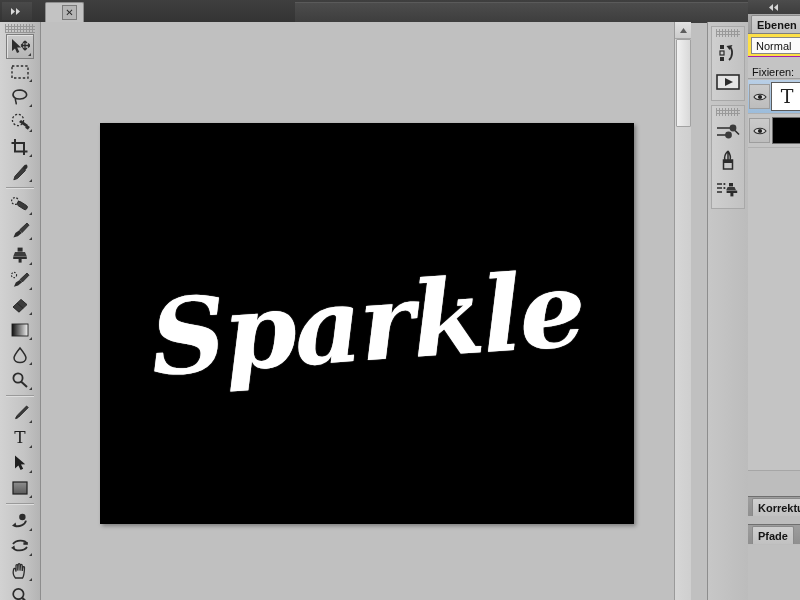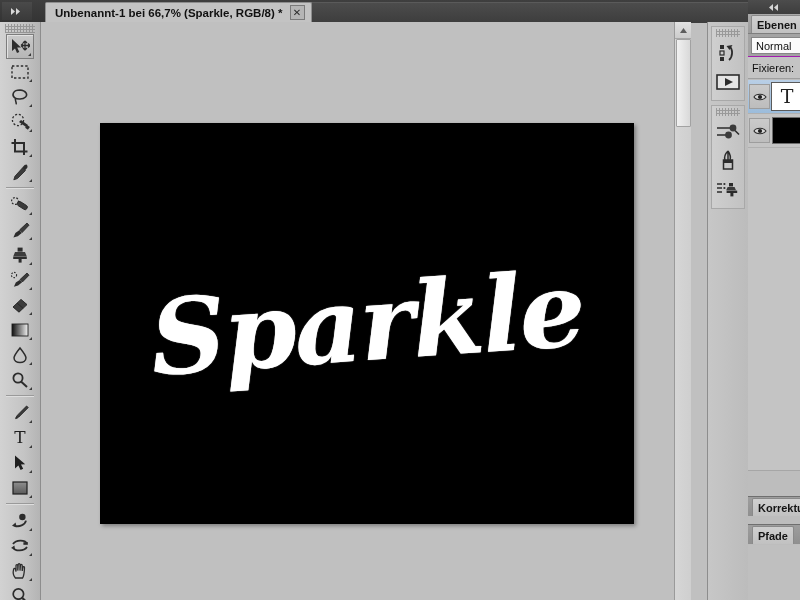--- a/index.html
+++ b/index.html
@@ -147,32 +147,32 @@
   .ptab{
     position:absolute;left:3px;top:1px;height:18px;
     padding:0 5px;box-sizing:border-box;
     background:linear-gradient(#cfcfcf,#c1c1c1);
     border:1px solid #8a8a8a;border-bottom:none;border-radius:2px 2px 0 0;
     display:flex;align-items:center;font-size:11px;font-weight:bold;color:#141414;
     white-space:nowrap;
   }
   .blendrow{
     position:absolute;left:0;top:34px;width:52px;height:22px;
-    background:#a3a3a3;border-bottom:3px solid #a21caf;
+    background:#fde047;border-bottom:3px solid #a21caf;
   }
   .blendsel{
     position:absolute;left:3px;top:3px;height:17px;width:56px;
     background:#fbfbfb;border:1px solid #878787;
     display:flex;align-items:center;padding-left:4px;box-sizing:border-box;
     font-size:11px;color:#101010;
   }
   .lockrow{
     position:absolute;left:0;top:57px;width:52px;height:22px;
     background:#c4c4c4;border-bottom:1px solid #9f9f9f;
-    display:flex;align-items:center;padding-left:4px;box-sizing:border-box;
+    display:flex;align-items:flex-end;padding-left:4px;box-sizing:border-box;
     font-size:11px;color:#101010;
   }
   .layerlist{position:absolute;left:0;top:80px;width:52px;height:390px;background:#c4c4c4;}
   .layer{position:relative;height:33px;border-bottom:1px solid #b0b0b0;display:flex;align-items:center;}
   .layer.sel{background:linear-gradient(#b9cfe6,#9cbcdb);}
   .eye{
     width:19px;height:23px;margin-left:1px;
     background:linear-gradient(#cacaca,#bdbdbd);
     border:1px solid #9d9d9d;
     display:flex;align-items:center;justify-content:center;flex:none;
@@ -205,21 +205,20 @@
 
   <div class="tabbar">
     <div class="expand-left">
       <svg width="14" height="9" viewBox="0 0 14 9">
         <polygon points="1,1 5,4.5 1,8" fill="#d8d8d8"></polygon>
         <polygon points="6,1 10,4.5 6,8" fill="#d8d8d8"></polygon>
       </svg>
     </div>
     <div class="tabbar-rest"></div>
     <div class="doctab">
-      <span class="doctab-label">Unbenannt-1 bei 66,7% (Sparkle, RGB/8) *</span>
       <span class="doctab-close">✕</span>
     </div>
   </div>
 
   <div class="toolbox">
     <div class="tb-grip"></div>
 
     <div class="tool sel">
       <svg width="20" height="18" viewBox="0 0 20 18">
         <polygon points="2,1 2,13 5,10.5 7,15 9.3,14 7.2,9.6 11,9.4" fill="#2c2c2c"></polygon>

